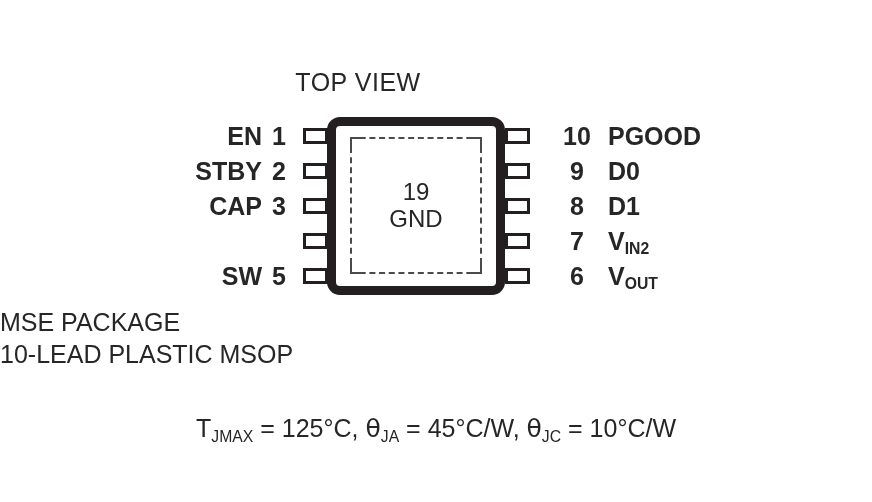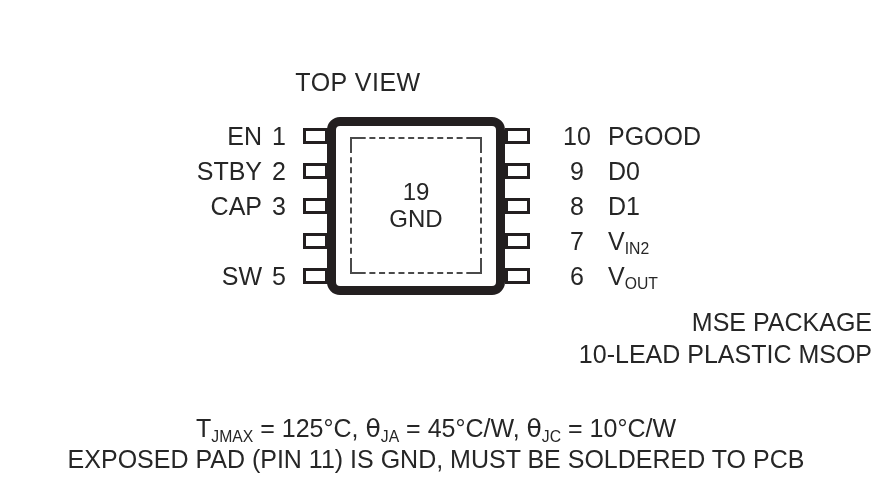--- a/index.html
+++ b/index.html
@@ -103,20 +103,21 @@
 
   
   .pin-row {
     position: absolute;
     height: 16px;
     display: flex;
     align-items: center;
     font-size: 25px;
     color: #262626;
     white-space: nowrap;
+    font-weight: bold;
   }
   .pin-row.left {
     left: 0px;
     width: 296px;
     justify-content: flex-end;
   }
   .pin-row.right {
     left: 560px;
     width: 330px;
     justify-content: flex-start;
@@ -133,21 +134,21 @@
     top: 0.30em;
     letter-spacing: 0;
   }
 
   
   #package-caption {
     position: absolute;
     top: 306px;
     left: 0;
     width: 872px;
-    text-align: right;
+    text-align: left;
     font-size: 25px;
     line-height: 1.28;
     color: #262626;
   }
 
   #thermal-block {
     position: absolute;
     top: 413px;
     left: 0;
     width: 872px;
@@ -232,16 +233,15 @@
 
   </div>
 
   <div id="package-caption">
     <div>MSE PACKAGE</div>
     <div>10-LEAD PLASTIC MSOP</div>
   </div>
 
   <div id="thermal-block">
     <div><span>T</span><sub>JMAX</sub><span> = 125°C, </span><span class="theta">θ</span><sub>JA</sub><span> = 45°C/W, </span><span class="theta">θ</span><sub>JC</sub><span> = 10°C/W</span></div>
-    <div>EXPOSED PAD (PIN 11) IS GND, MUST BE SOLDERED TO PCB</div>
   </div>
 
 </div>
 
 </body></html>

